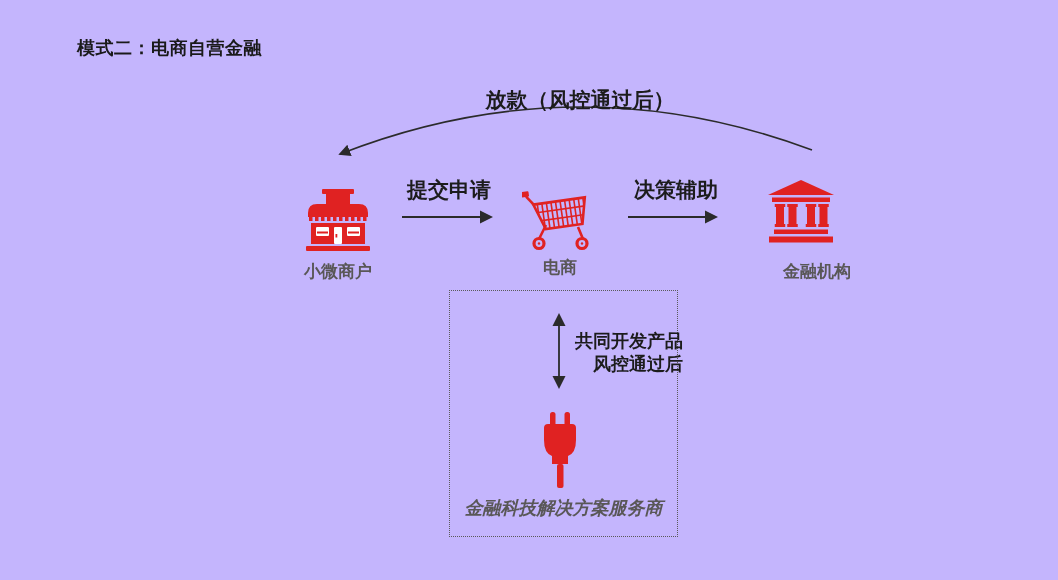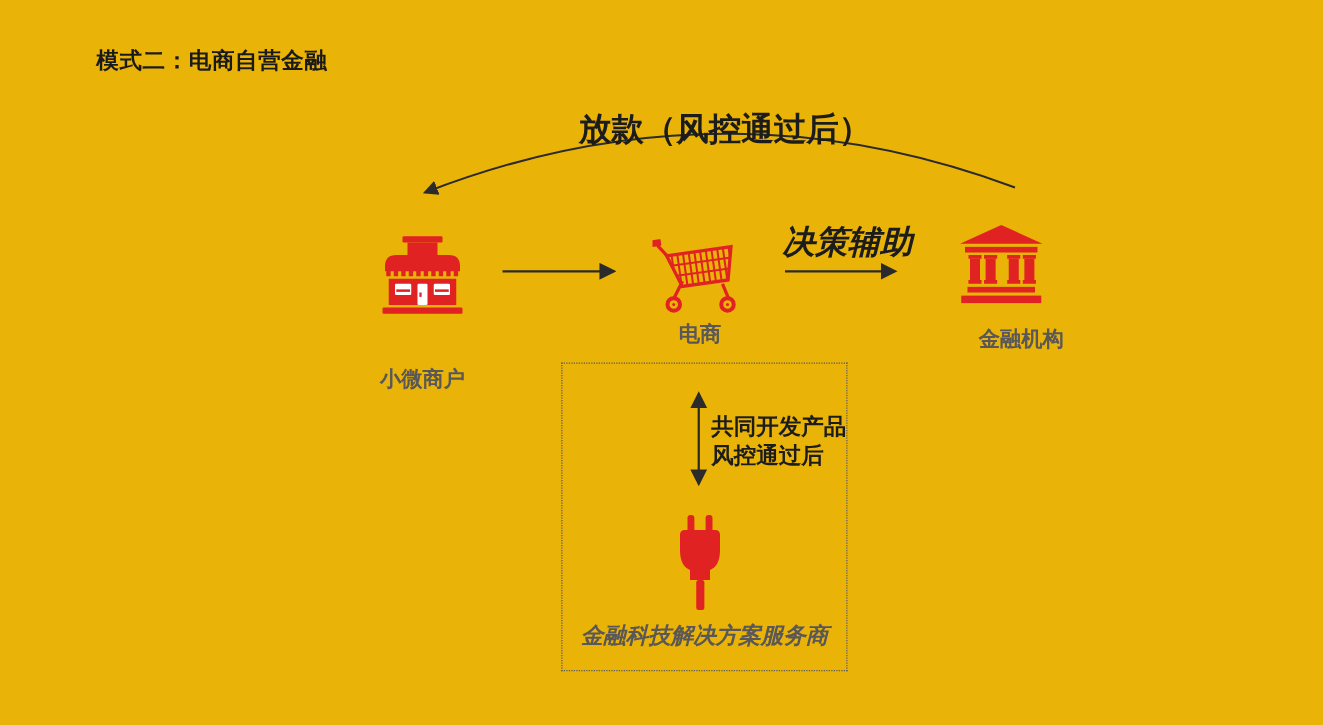--- a/index.html
+++ b/index.html
@@ -5,21 +5,21 @@
   html, body {
     margin: 0;
     padding: 0;
     background: #ffffff;
     font-family: "Liberation Sans", "DejaVu Sans", sans-serif;
   }
   .canvas {
     position: relative;
     width: 1058px;
     height: 580px;
-    background: #eab308;
+    background: #c4b5fd;
     overflow: hidden;
   }
   .title {
     position: absolute;
     left: 77px;
     top: 36px;
     font-size: 18px;
     font-weight: bold;
     color: #1a1a1a;
     letter-spacing: 0.5px;
@@ -27,38 +27,38 @@
   .overlay {
     position: absolute;
     left: 0;
     top: 0;
     width: 1058px;
     height: 580px;
     pointer-events: none;
   }
   .flow-label {
     position: absolute;
-    font-size: 26px;
+    font-size: 21px;
     font-weight: bold;
     color: #1c1c1c;
     text-align: center;
     white-space: nowrap;
   }
   .loan-label   { left: 450px; top: 86px;  width: 260px; }
   .submit-label { left: 399px; top: 176px; width: 100px; }
-  .decide-label { left: 626px; top: 176px; width: 100px; font-style: italic; }
+  .decide-label { left: 626px; top: 176px; width: 100px; }
   .entity-label {
     position: absolute;
     font-size: 17px;
     font-weight: 600;
     color: #595757;
     text-align: center;
     white-space: nowrap;
   }
-  .merchant-label { left: 288px; top: 260px; width: 100px; margin-top: 32px; }
+  .merchant-label { left: 288px; top: 260px; width: 100px; }
   .ecom-label     { left: 510px; top: 256px; width: 100px; }
   .bank-label     { left: 751px; top: 260px; width: 100px; text-align: right; }
   .fintech-label  { left: 449px; top: 496px; width: 229px; font-size: 18px; font-style: italic; }
   .icon-box { position: absolute; color: #e02222; }
   .merchant-icon-box { left: 302px; top: 187px; width: 72px; height: 66px; }
   .cart-icon-box     { left: 522px; top: 185px; width: 76px; height: 66px; }
   .bank-icon-box     { left: 766px; top: 180px; width: 70px; height: 63px; }
   .plug-icon-box     { left: 543px; top: 412px; width: 34px; height: 78px; }
   .icon-box svg { display: block; width: 100%; height: 100%; }
   .partner-box {
@@ -68,21 +68,21 @@
     width: 229px;
     height: 247px;
     border: 1.5px dotted #5a5a5a;
     box-sizing: border-box;
   }
   .coop-text {
     position: absolute;
     left: 569px;
     top: 330px;
     width: 114px;
-    text-align: left;
+    text-align: right;
     font-size: 18px;
     font-weight: bold;
     color: #1c1c1c;
     line-height: 23px;
     white-space: nowrap;
   }
 </style>
 </head>
 <body>
 
@@ -100,20 +100,21 @@
     <path d="M 812 150 Q 576 62 340 154" fill="none" stroke="#2b2b2b" stroke-width="1.6" marker-end="url(#ah)"></path>
 
     <line x1="402" y1="217" x2="491" y2="217" stroke="#2b2b2b" stroke-width="1.8" marker-end="url(#ah)"></line>
 
     <line x1="628" y1="217" x2="716" y2="217" stroke="#2b2b2b" stroke-width="1.8" marker-end="url(#ah)"></line>
 
     <line x1="559" y1="315" x2="559" y2="387" stroke="#2b2b2b" stroke-width="1.8" marker-start="url(#ah)" marker-end="url(#ah)"></line>
   </svg>
 
   <div class="flow-label loan-label">放款（风控通过后）</div>
+  <div class="flow-label submit-label">提交申请</div>
   <div class="flow-label decide-label">决策辅助</div>
 
   <div>
     <div class="icon-box merchant-icon-box">
       <svg viewBox="0 0 72 66" xmlns="http://www.w3.org/2000/svg">
         <g fill="currentColor">
           <rect x="20" y="2" width="32" height="5" rx="1"></rect>
           <rect x="24" y="7" width="24" height="11"></rect>
           <path d="M6 30 V26 Q6 17 15 17 H57 Q66 17 66 26 V30 Z"></path>
           <rect x="9" y="36" width="54" height="21"></rect>

